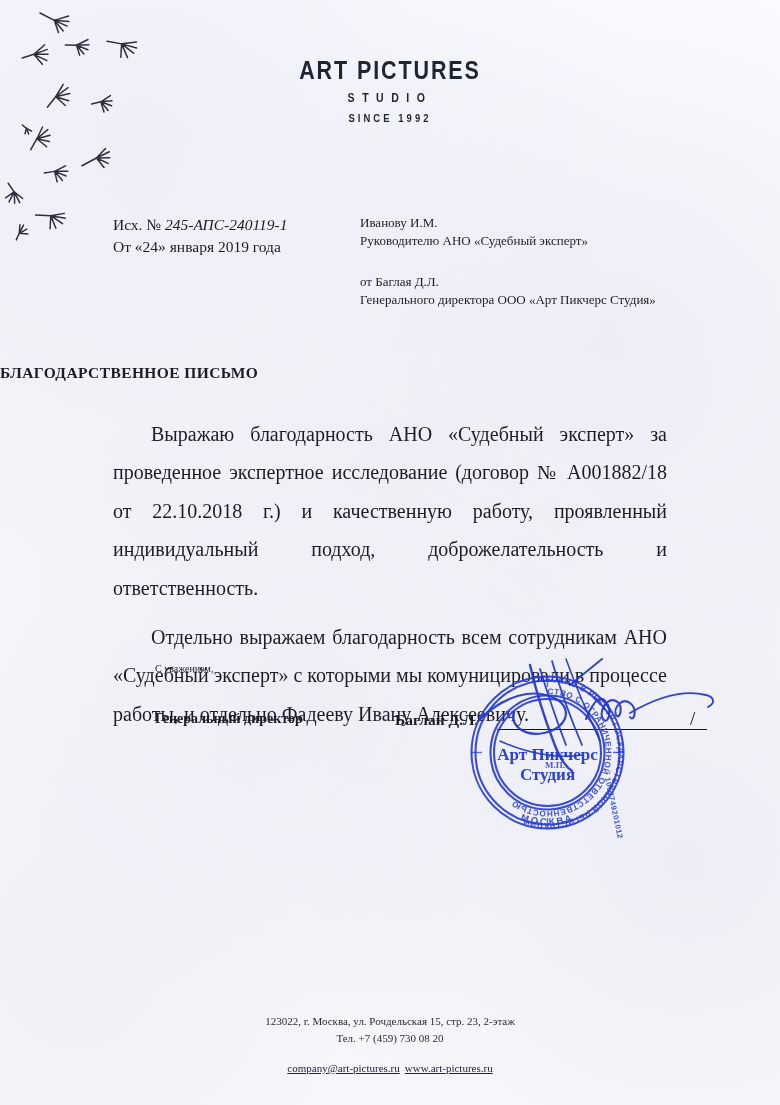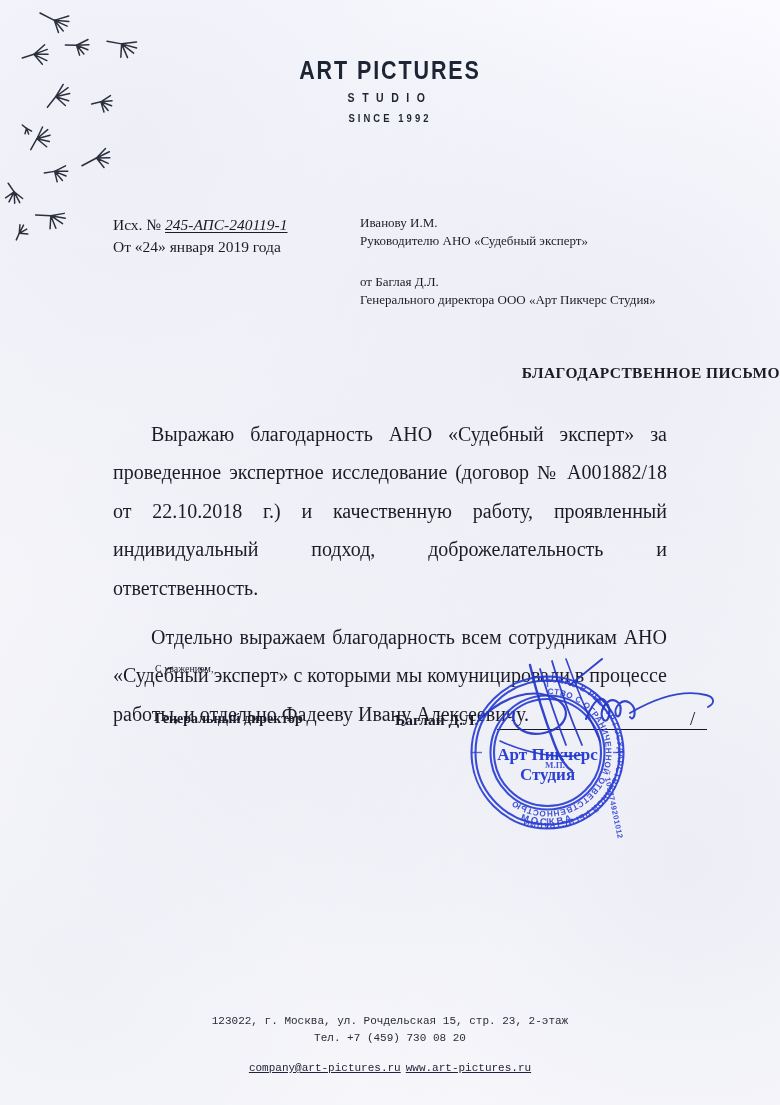--- a/index.html
+++ b/index.html
@@ -81,39 +81,38 @@
   
   .meta-left {
     position: absolute;
     left: 113px;
     top: 214px;
     font-size: 15.5px;
     line-height: 1.42;
   }
   .meta-left .ref-num {
     font-style: italic;
-    text-decoration: underline;
     text-underline-offset: 2px;
   }
   .meta-right {
     position: absolute;
     left: 360px;
     top: 214px;
     font-size: 13px;
     line-height: 1.42;
   }
   .meta-right .gap { height: 22px; }
 
   
   .doc-title {
     position: absolute;
     left: 0;
     right: 0;
     top: 364px;
-    text-align: right;
+    text-align: left;
     font-weight: 700;
     font-size: 15.5px;
     letter-spacing: 0.4px;
   }
 
   
   .body-block {
     position: absolute;
     left: 113px;
     top: 415px;
@@ -178,21 +177,21 @@
     height: 130px;
   }
 
   
   .footer {
     position: absolute;
     left: 0;
     right: 0;
     bottom: 28px;
     text-align: center;
-    font-family: Liberation Mono, monospace;
+    font-family: Liberation Serif, serif;
     font-size: 11px;
     line-height: 1.55;
     color: #2b2b36;
   }
   .footer a,
   .footer .link {
     color: #23233a;
     text-decoration: underline;
   }
   .footer .links { margin-top: 13px; }

